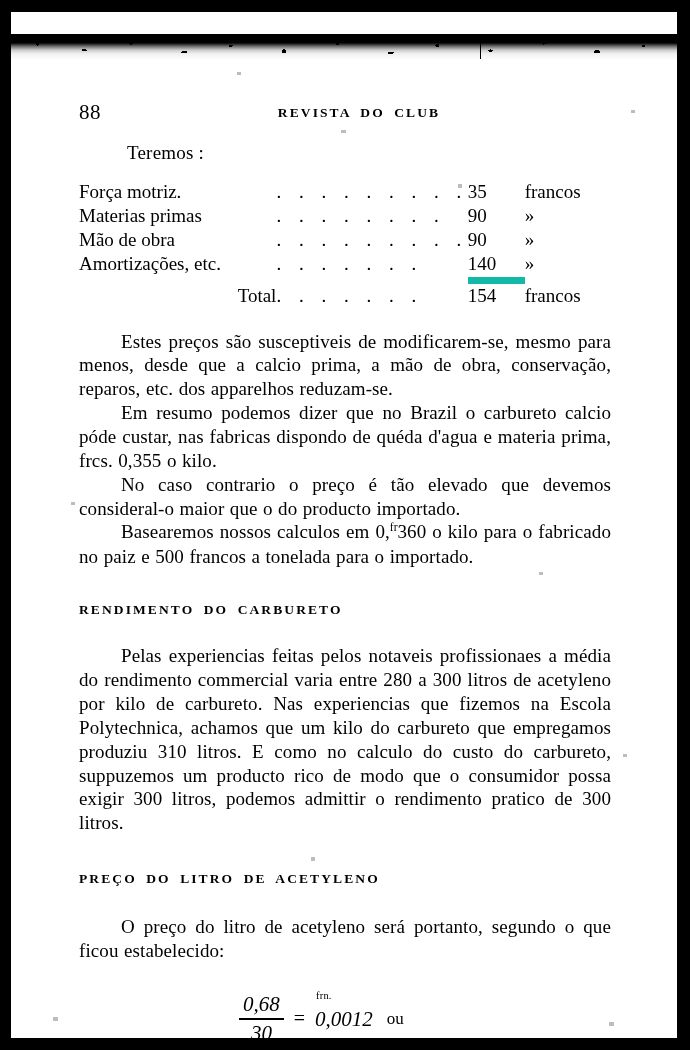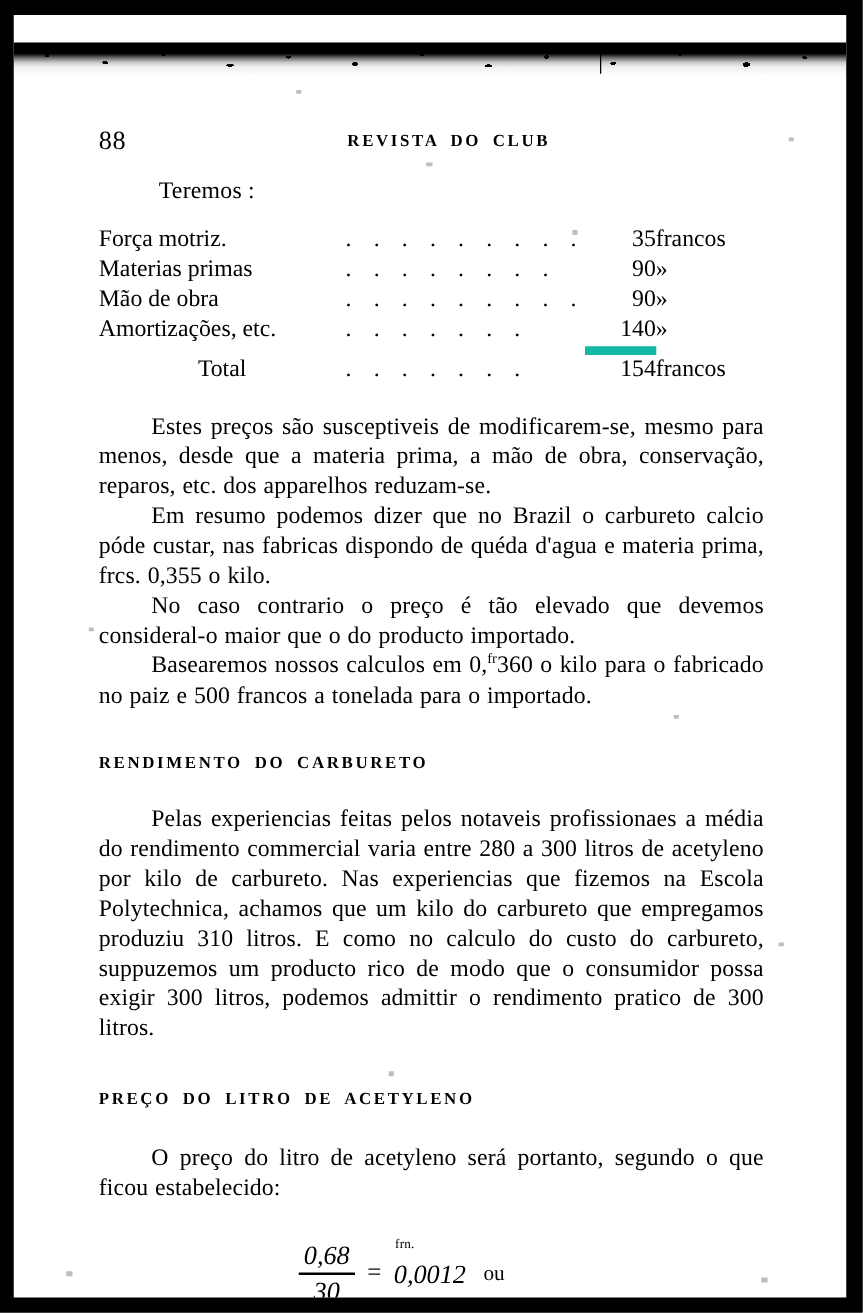--- a/index.html
+++ b/index.html
@@ -111,28 +111,27 @@
     border-collapse: collapse;
     font-size: 19px;
   }
   #cost-table td {
     padding: 0;
     line-height: 1.27;
     vertical-align: baseline;
     white-space: nowrap;
   }
   td.t-label { padding-left: 62px; }
-  td.t-label.total-label { padding-left: 62px; text-align: center; width: 215px; }
+  td.t-label.total-label { padding-left: 62px; text-align: right; width: 215px; }
   td.t-leader {
     letter-spacing: 6.5px;
     overflow: hidden;
     padding-left: 4px;
   }
   td.t-num {
-    text-align: right;
     width: 66px;
     padding-right: 0;
   }
   td.t-unit { padding-left: 16px; width: 96px; }
   tr.ruled td.t-num { border-bottom: 7px solid #14b8a6; }
   tr.total-row td { padding-top: 3px; }
 
   
   p.para {
     font-size: 19px;
@@ -274,21 +273,21 @@
         </tr>
         <tr class="total-row">
           <td class="t-label total-label">Total</td>
           <td class="t-leader">. . . . . . .</td>
           <td class="t-num">154</td>
           <td class="t-unit">francos</td>
         </tr>
       </tbody>
     </table>
 
-    <p class="para block-start">Estes preços são susceptiveis de modificarem-se, mesmo para menos, desde que a materia prima, a mão de obra, conservação, reparos, etc. dos apparelhos reduzam-se.</p>
+    <p class="para block-start">Estes preços são susceptiveis de modificarem-se, mesmo para menos, desde que a calcio prima, a mão de obra, conservação, reparos, etc. dos apparelhos reduzam-se.</p>
     <p class="para">Em resumo podemos dizer que no Brazil o carbureto calcio póde custar, nas fabricas dispondo de quéda d'agua e materia prima, frcs. 0,355 o kilo.</p>
     <p class="para">No caso contrario o preço é tão elevado que devemos consideral-o maior que o do producto importado.</p>
 
     <p class="para"><span>Basearemos nossos calculos em 0,</span><span class="sup-fr">fr</span><span>360 o kilo para o fabricado no paiz e 500 francos a tonelada para o importado.</span></p>
 
     <h2 class="section-head">RENDIMENTO DO CARBURETO</h2>
 
     <p class="para">Pelas experiencias feitas pelos notaveis profissionaes a média do rendimento commercial varia entre 280 a 300 litros de acetyleno por kilo de carbureto. Nas experiencias que fizemos na Escola Polytechnica, achamos que um kilo do carbureto que empregamos produziu 310 litros. E como no calculo do custo do carbureto, suppuzemos um producto rico de modo que o consumidor possa exigir 300 litros, podemos admittir o rendimento pratico de 300 litros.</p>
 
     <h2 class="section-head sec-2">PREÇO DO LITRO DE ACETYLENO</h2>

